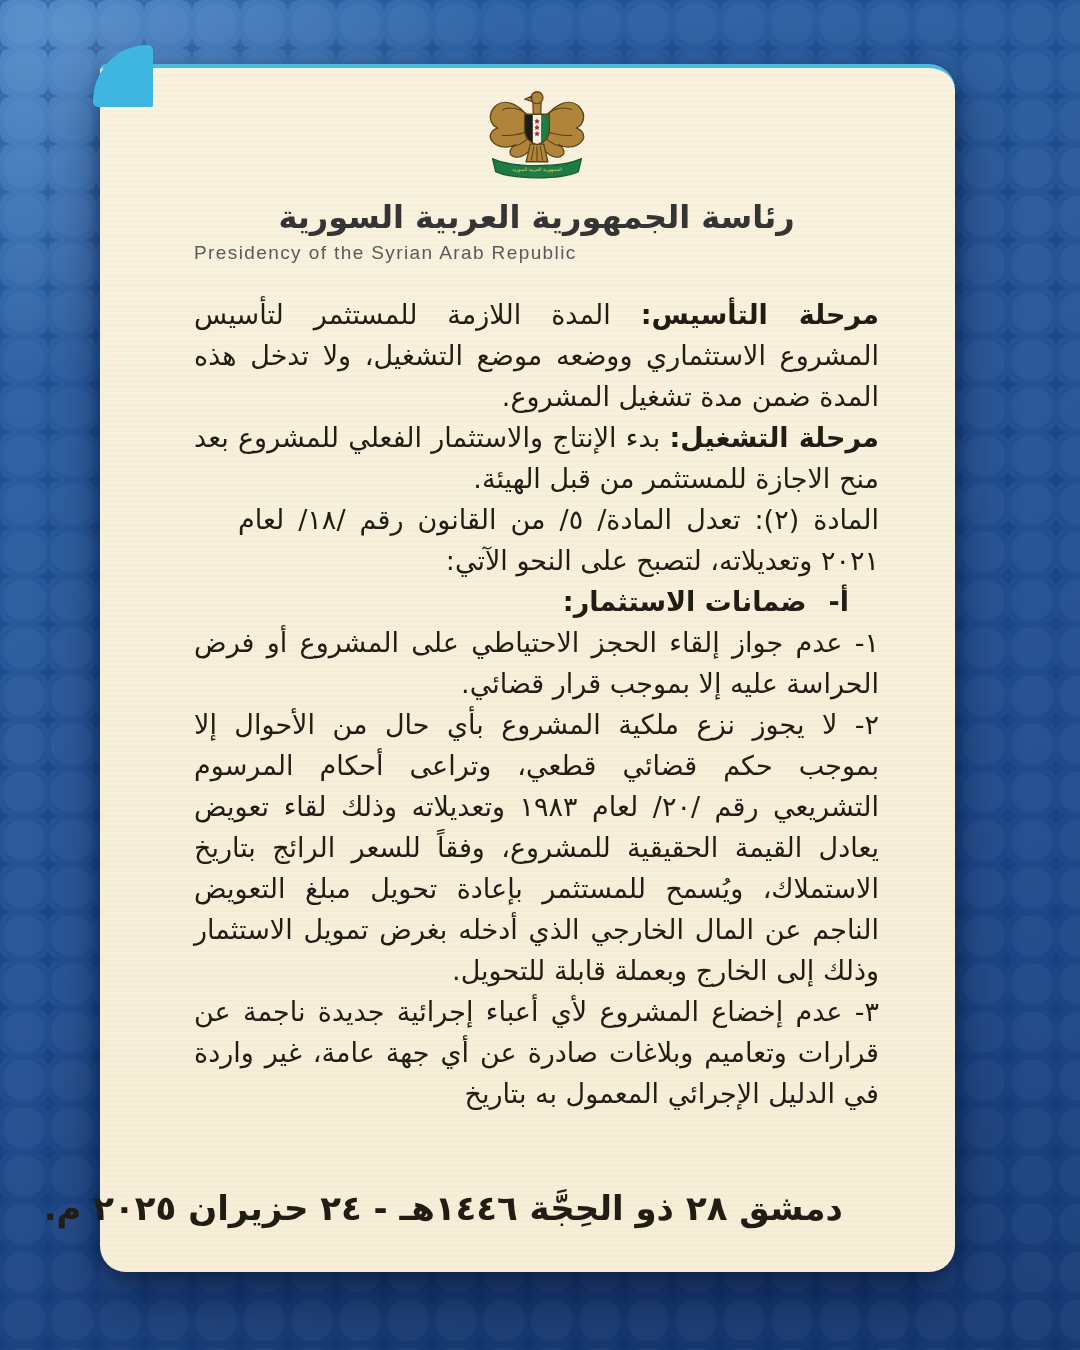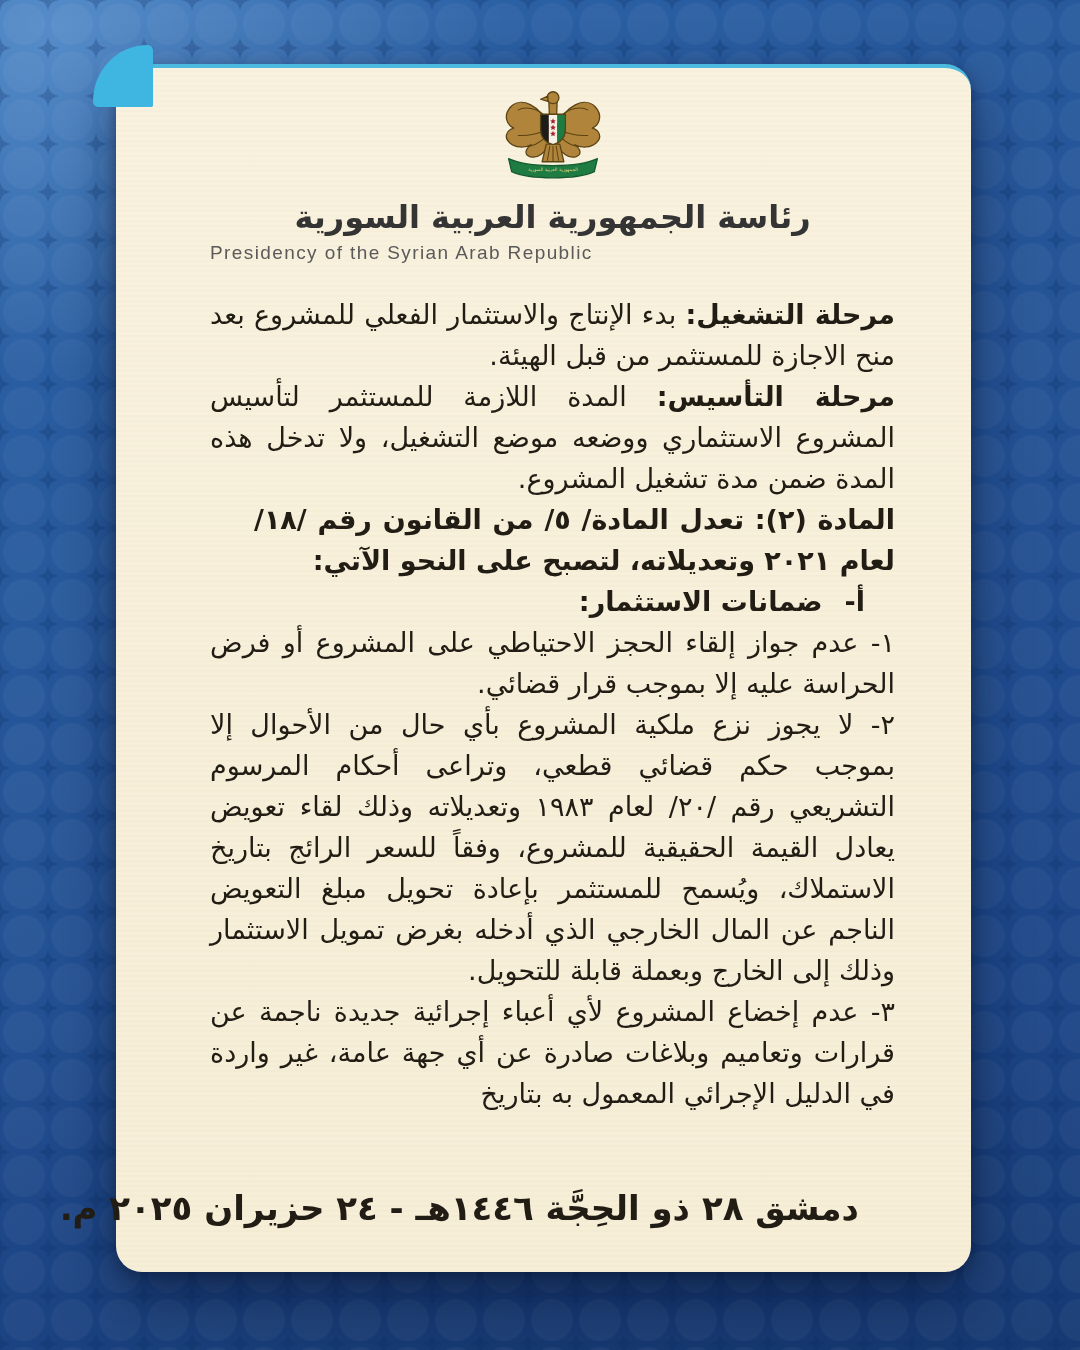--- a/index.html
+++ b/index.html
@@ -6,21 +6,21 @@
   body{
     width:1080px;height:1350px;position:relative;overflow:hidden;
     font-family:"DejaVu Sans",sans-serif;
     background:
       radial-gradient(820px 620px at 5% 2%, rgba(118,172,226,.55), rgba(118,172,226,0) 55%),
       radial-gradient(1500px 1100px at 50% 118%, rgba(8,22,56,.38), rgba(8,22,56,0) 62%),
       linear-gradient(152deg,#2e66ab 0%,#265699 38%,#1f4b8e 66%,#183e7c 100%);
   }
   .bg-pattern{position:absolute;inset:0;width:1080px;height:1350px;display:block;}
   .paper{
-    position:absolute;left:116px;top:64px;width:855px;height:1208px;
+    position:absolute;left:100px;top:64px;width:855px;height:1208px;
     box-sizing:border-box;
     background:
       repeating-linear-gradient(0deg, rgba(140,115,60,.022) 0 2px, rgba(255,255,255,0) 2px 5px),
       linear-gradient(180deg,#f9f2df 0%,#f7efd9 55%,#f6eed7 100%);
     border-top:4px solid #4cbade;
     border-radius:6px 26px 26px 26px;
     box-shadow:0 24px 55px rgba(4,14,40,.5), 0 4px 14px rgba(4,14,40,.35);
   }
   .corner-accent{
     position:absolute;left:93px;top:45px;width:60px;height:62px;
@@ -35,21 +35,21 @@
     text-align:center;font-size:32px;font-weight:700;color:#343434;
     margin:6px 0 0 0;line-height:42px;
   }
   .title-en{
     text-align:left;font-size:19px;color:#5a5a5a;letter-spacing:1.4px;
     margin:2px 0 0 0;line-height:26px;font-family:"Liberation Sans","DejaVu Sans",sans-serif;
   }
   .doc-body{margin-top:28px;color:#211c14;}
   .par{font-size:27px;line-height:41px;text-align:justify;margin:0;}
   .lead{font-weight:700;}
-  .article-heading{font-weight:700;margin-left:44px;}
+  .article-heading{font-weight:400;margin-left:44px;}
   .list-heading{font-weight:700;padding-right:30px;}
   .list-heading .marker{margin-left:22px;}
   .dateline{
     position:absolute;right:112px;bottom:44px;
     font-size:34px;font-weight:700;color:#211c14;white-space:nowrap;
   }
 </style>
 </head>
 <body>
 
@@ -115,23 +115,23 @@
         <text x="120" y="164" text-anchor="middle" font-size="9" fill="#e4cd7f" font-family="DejaVu Sans, sans-serif">الجمهورية العربية السورية</text>
       </g>
     </svg>
 
     <h1 class="title-ar">رئاسة الجمهورية العربية السورية</h1>
     <div class="title-en">Presidency of the Syrian Arab Republic</div>
 
     <div class="doc-body">
 
 
+      <p class="par"><span class="lead">مرحلة التأسيس:</span> <span>المدة اللازمة للمستثمر لتأسيس المشروع الاستثماري ووضعه موضع التشغيل، ولا تدخل هذه المدة ضمن مدة تشغيل المشروع.</span></p>
+
       <p class="par"><span class="lead">مرحلة التشغيل:</span> <span>بدء الإنتاج والاستثمار الفعلي للمشروع بعد منح الاجازة للمستثمر من قبل الهيئة.</span></p>
-
-      <p class="par"><span class="lead">مرحلة التأسيس:</span> <span>المدة اللازمة للمستثمر لتأسيس المشروع الاستثماري ووضعه موضع التشغيل، ولا تدخل هذه المدة ضمن مدة تشغيل المشروع.</span></p>
 
       <p class="par article-heading">المادة (٢): تعدل المادة/ ٥/ من القانون رقم /١٨/ لعام ٢٠٢١ وتعديلاته، لتصبح على النحو الآتي:</p>
 
       <p class="par list-heading"><span class="marker">أ-</span><span>ضمانات الاستثمار:</span></p>
 
       <p class="par">١- عدم جواز إلقاء الحجز الاحتياطي على المشروع أو فرض الحراسة عليه إلا بموجب قرار قضائي.</p>
       <p class="par">٢- لا يجوز نزع ملكية المشروع بأي حال من الأحوال إلا بموجب حكم قضائي قطعي، وتراعى أحكام المرسوم التشريعي رقم /٢٠/ لعام ١٩٨٣ وتعديلاته وذلك لقاء تعويض يعادل القيمة الحقيقية للمشروع، وفقاً للسعر الرائج بتاريخ الاستملاك، ويُسمح للمستثمر بإعادة تحويل مبلغ التعويض الناجم عن المال الخارجي الذي أدخله بغرض تمويل الاستثمار وذلك إلى الخارج وبعملة قابلة للتحويل.</p>
       <p class="par">٣- عدم إخضاع المشروع لأي أعباء إجرائية جديدة ناجمة عن قرارات وتعاميم وبلاغات صادرة عن أي جهة عامة، غير واردة في الدليل الإجرائي المعمول به بتاريخ</p>
 
     </div>

